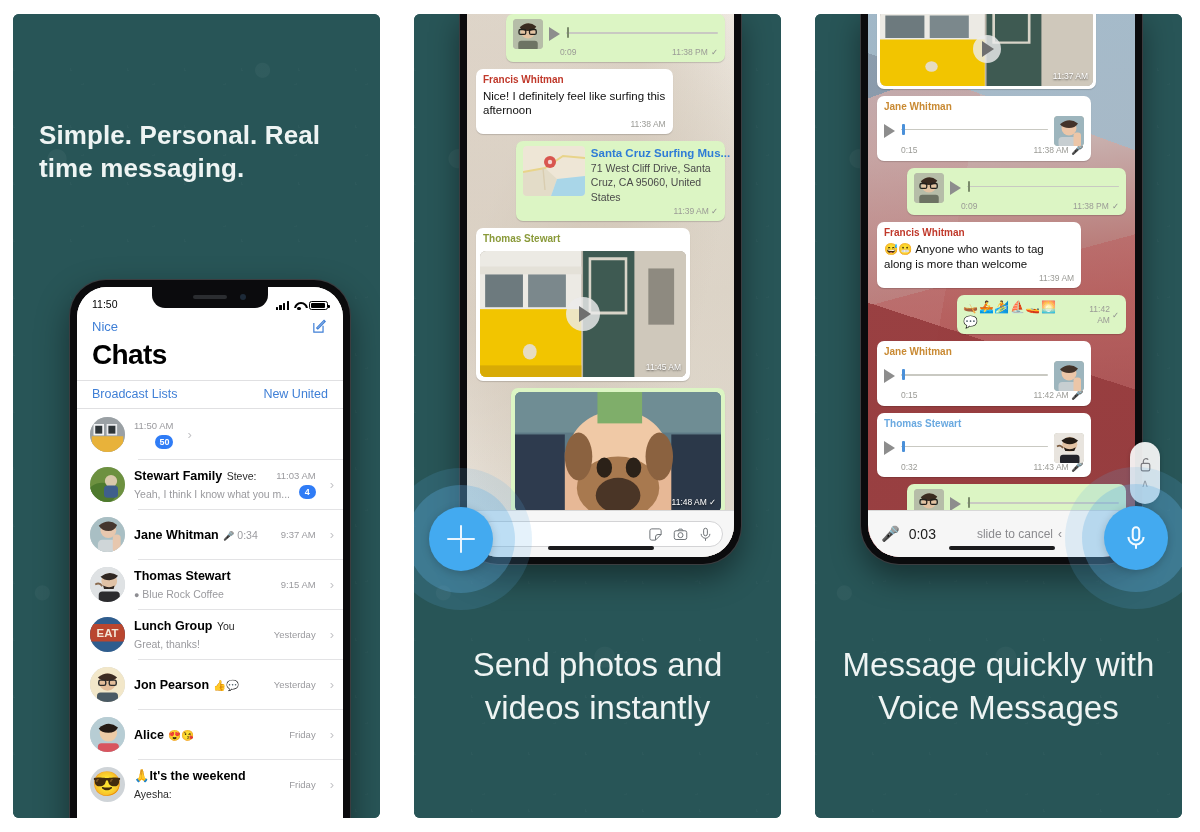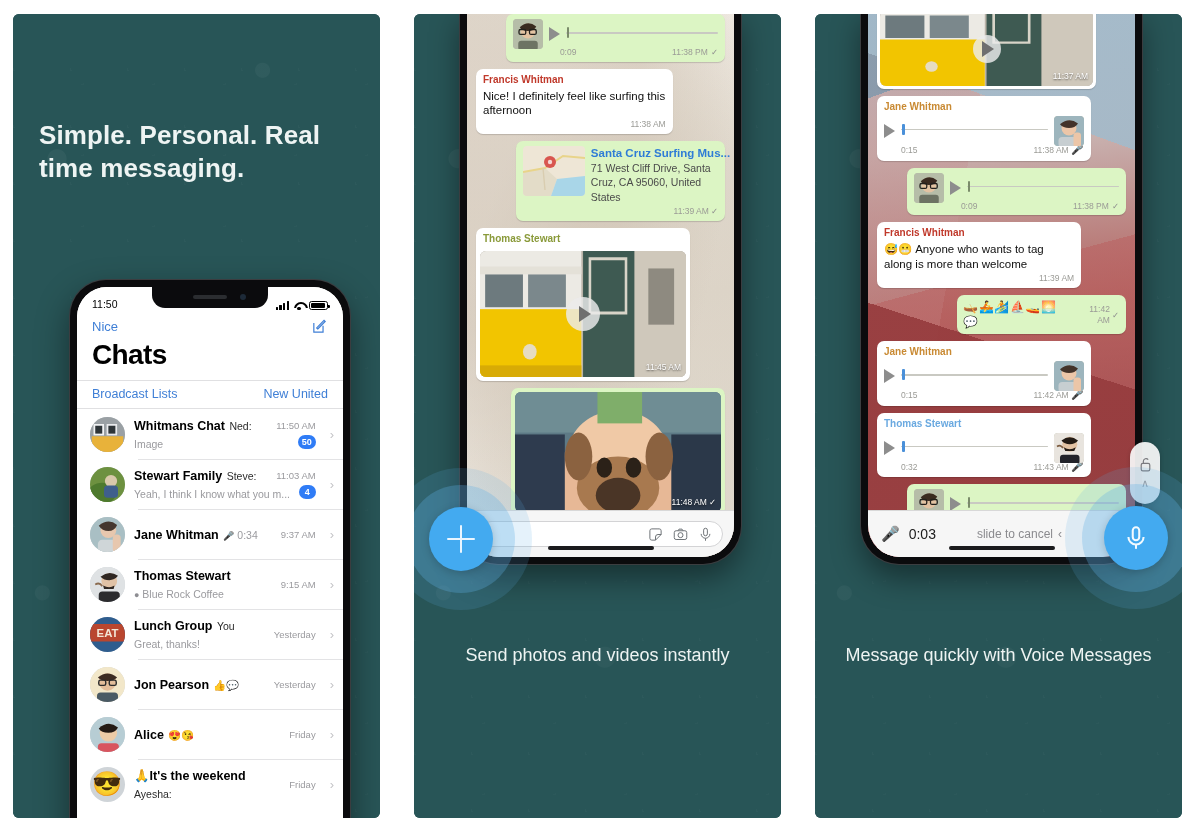--- a/index.html
+++ b/index.html
@@ -29,21 +29,21 @@
       linear-gradient(-38deg, rgba(255,255,255,.02) 0 2px, transparent 2px 41px);
     background-size:auto,auto,auto,auto,auto,auto,57px 57px,71px 71px;
   }
 
   
   .headline{ position:absolute; left:0; right:0; color:#eef4f3;
     text-align:left; font-weight:700; line-height:1.28;
     letter-spacing:.1px; }
   #p1-headline{ top:105px; font-size:26px; padding:0 26px; }
   .caption{ position:absolute; left:0; right:0; color:#eef4f3;
-    text-align:center; font-weight:400; font-size:18px; line-height:1.3;
+    text-align:center; font-weight:400; font-size:33px; line-height:1.3;
     padding:0 22px; }
   #p2-caption{ top:630px; }
   #p3-caption{ top:630px; }
 
   
   .phone{ position:absolute; background:#0b0b0d; }
   
   #phone-1{ left:57px; top:266px; width:280px; height:560px;
     border-radius:36px 36px 0 0; padding:7px 7px 0 7px;
     box-shadow:0 0 0 1px #3b3d40, 0 14px 34px rgba(0,0,0,.45); }
@@ -311,25 +311,20 @@
             <span class="avatar">
               <svg viewBox="0 0 40 40">
                   <rect width="40" height="40" fill="#9aa0a4"></rect>
                 <rect x="2" y="22" width="36" height="18" fill="#e8b23a"></rect>
                 <rect x="4" y="8" width="12" height="13" fill="#f2f3f4"></rect>
                 <rect x="19" y="8" width="12" height="13" fill="#e9eaec"></rect>
                 <rect x="6" y="10" width="8" height="9" fill="#2e3538"></rect>
                 <rect x="21" y="10" width="8" height="9" fill="#2e3538"></rect>
                 </svg>
             </span>
-            <span class="row-mid">
-              <span class="row-name">Whitmans Chat</span>
-              <span class="row-sender">Ned:</span>
-              <span class="row-snip">Image</span>
-            </span>
             <span class="row-right">
               <span class="row-time">11:50 AM</span>
               <span class="badge">50</span>
             </span>
             <span class="chev">›</span>
           </div>
 
           <div class="chat-row">
             <span class="avatar">
               <svg viewBox="0 0 40 40">

